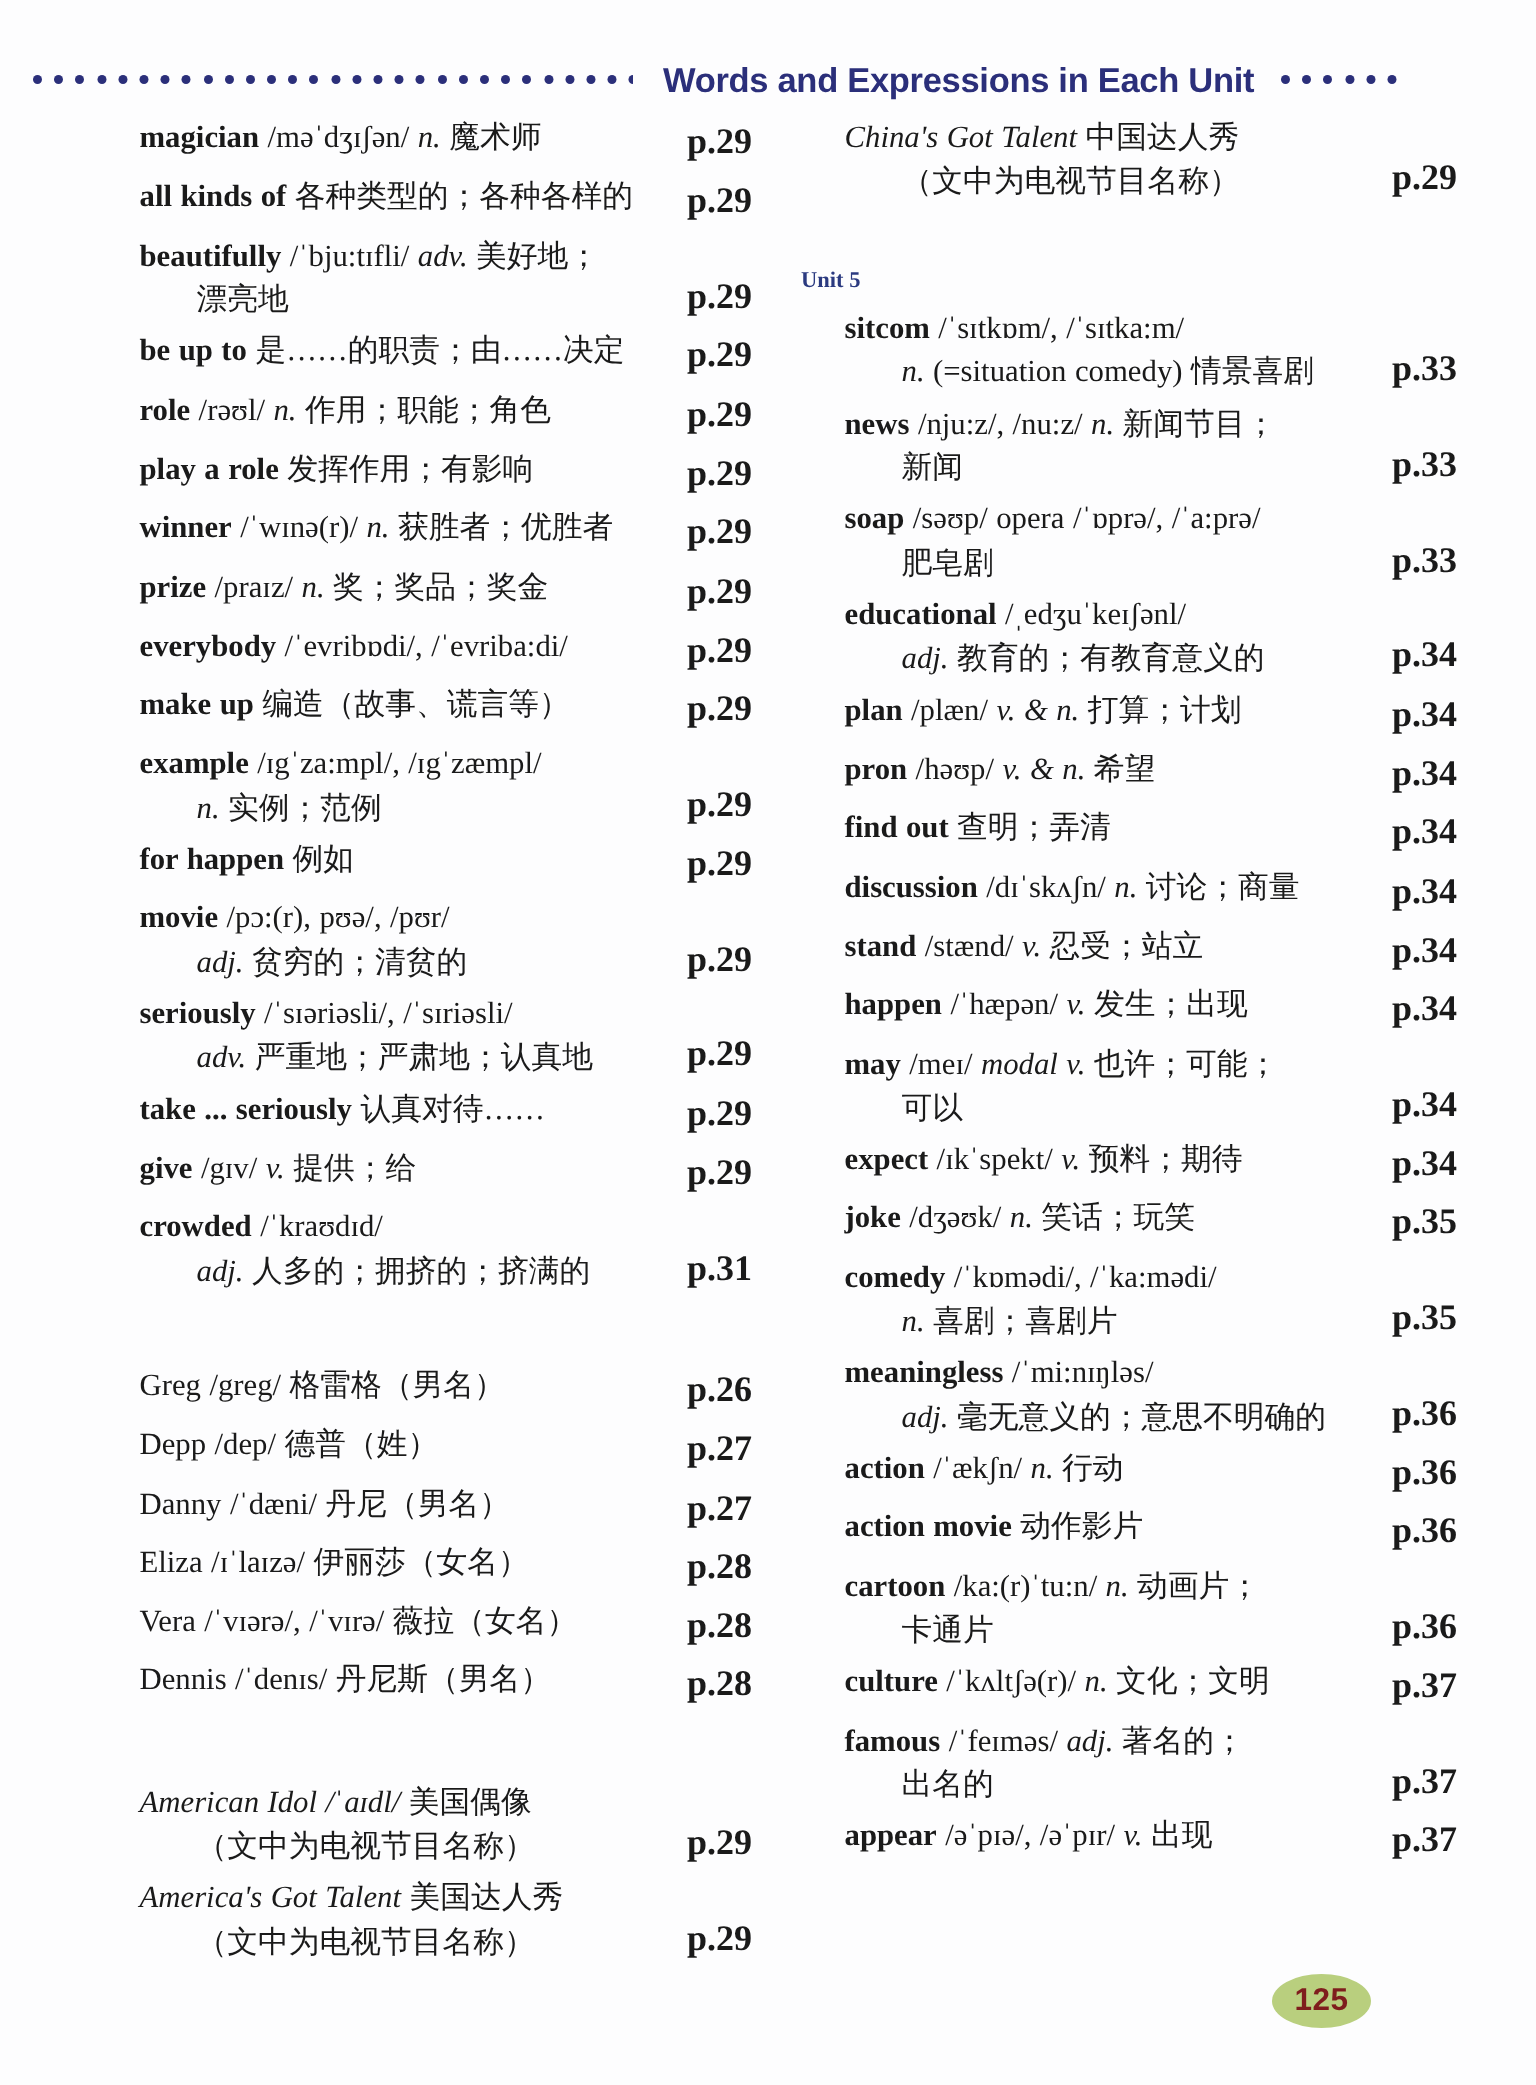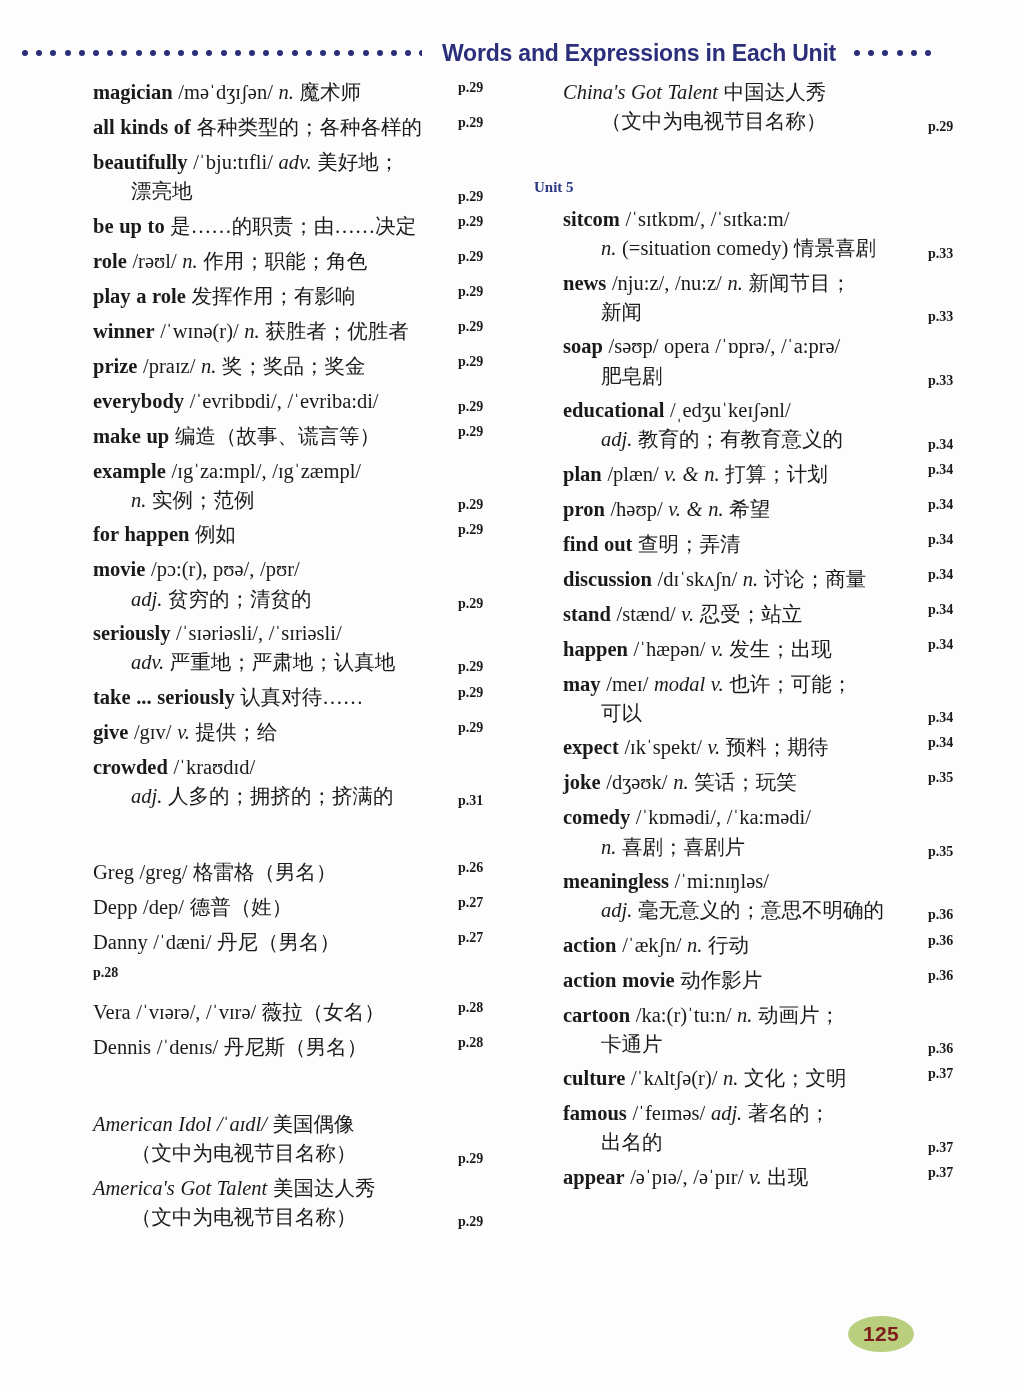--- a/index.html
+++ b/index.html
@@ -80,21 +80,21 @@
     flex: 1 1 auto;
     line-height: 1.43;
     padding-right: 6px;
     word-spacing: 0.5px;
   }
   .entry .pg {
     flex: 0 0 auto;
     width: 58px;
     text-align: left;
     font-weight: bold;
-    font-size: 14px;
+    font-size: 24px;
     line-height: 1.43;
     white-space: nowrap;
   }
   
   .entry.two-line .pg { align-self: flex-end; }
   .indent { display: block; padding-left: 38px; }
 
   .spacer-lg { height: 42px; }
   .spacer-md { height: 30px; }
 
@@ -253,20 +253,21 @@
       </div>
       <div class="entry">
         <div class="txt"><span>Depp /dep/ 德普（姓）</span></div>
         <div class="pg">p.27</div>
       </div>
       <div class="entry">
         <div class="txt"><span>Danny /ˈdæni/ 丹尼（男名）</span></div>
         <div class="pg">p.27</div>
       </div>
       <div class="entry">
+        <div class="txt"><span>Eliza /ɪˈlaɪzə/ 伊丽莎（女名）</span></div>
         <div class="pg">p.28</div>
       </div>
       <div class="entry">
         <div class="txt"><span>Vera /ˈvɪərə/, /ˈvɪrə/ 薇拉（女名）</span></div>
         <div class="pg">p.28</div>
       </div>
       <div class="entry">
         <div class="txt"><span>Dennis /ˈdenɪs/ 丹尼斯（男名）</span></div>
         <div class="pg">p.28</div>
       </div>

